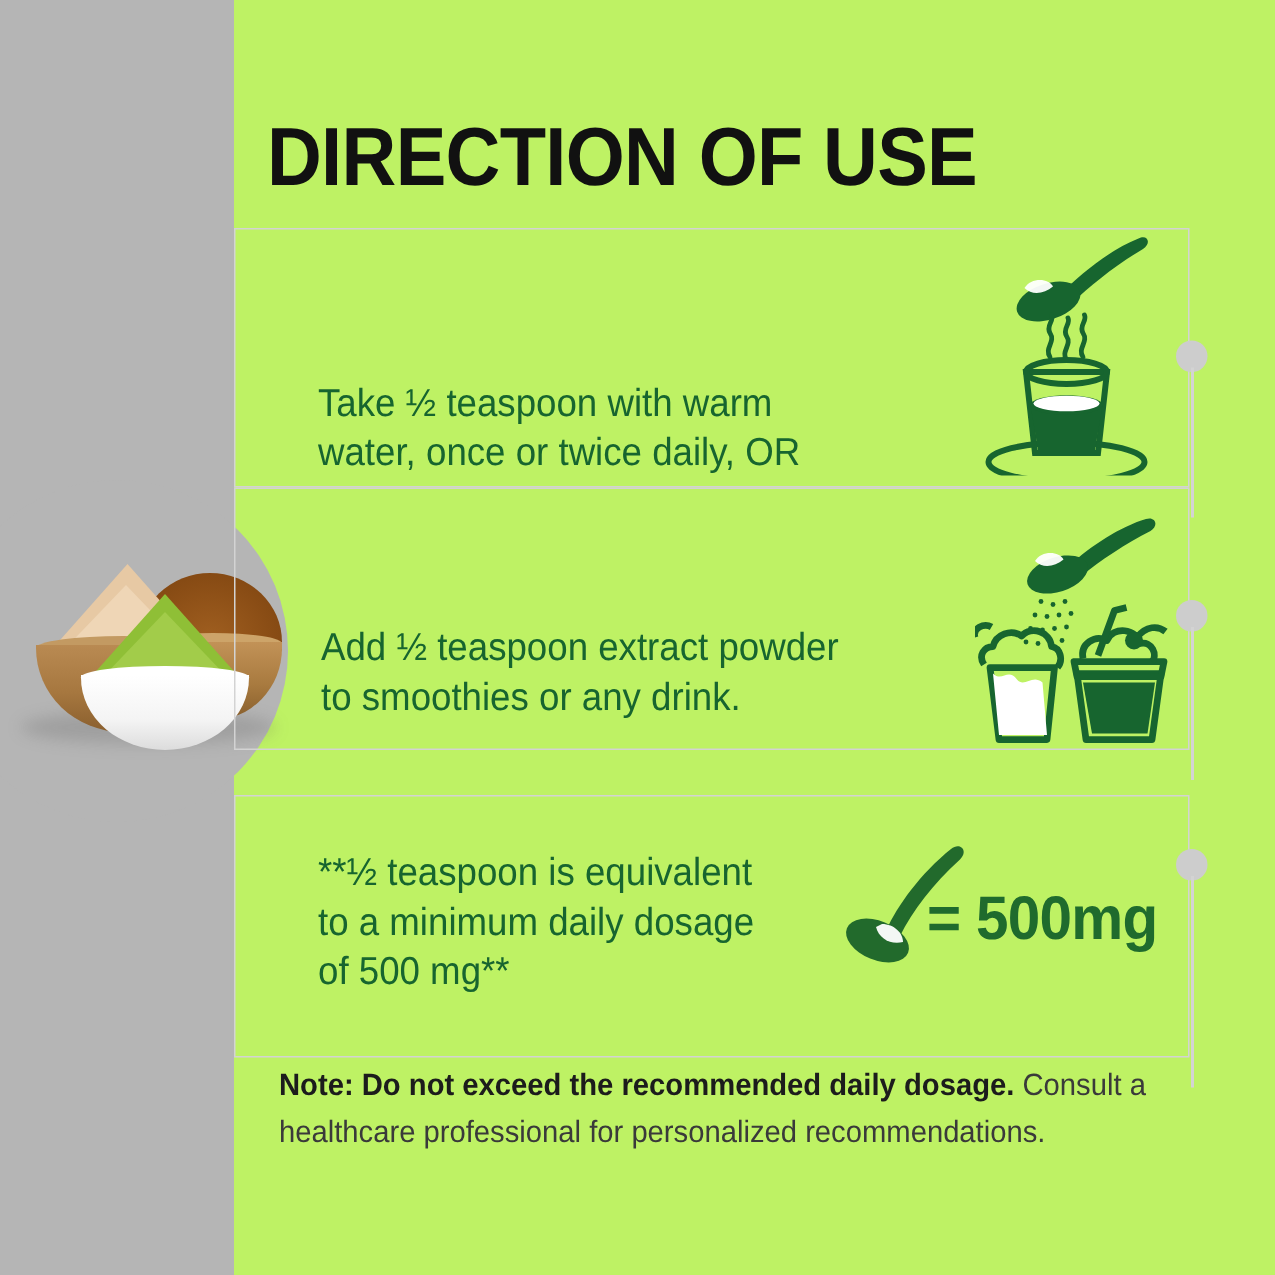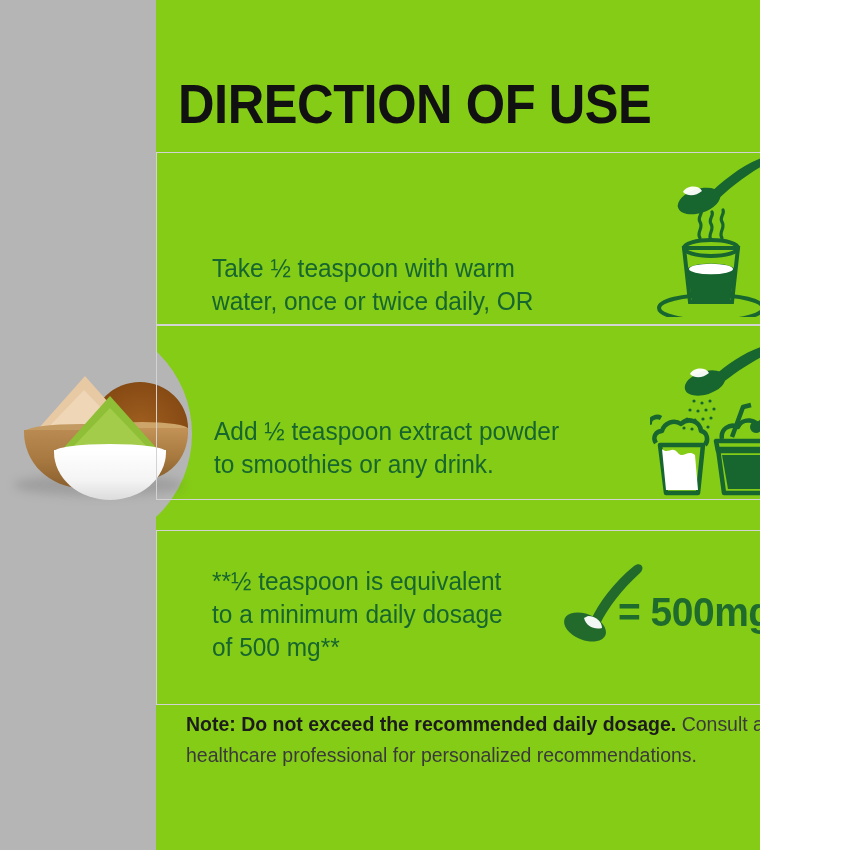--- a/index.html
+++ b/index.html
@@ -5,23 +5,23 @@
   html, body {
     margin: 0;
     padding: 0;
     background: #ffffff;
   }
   body {
     font-family: "Liberation Sans", sans-serif;
   }
   #page {
     position: relative;
-    width: 760px;
+    width: 850px;
     height: 850px;
-    background: #84cc16;
+    background: #bef264;
     overflow: hidden;
   }
 
   
   #left-panel {
     position: absolute;
     left: 0;
     top: 0;
     width: 156px;
     height: 850px;

